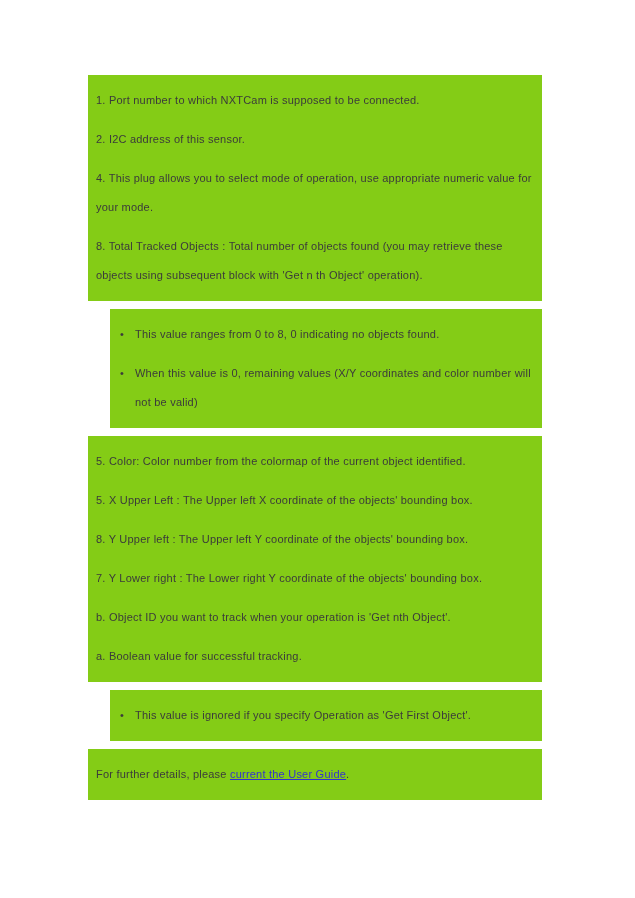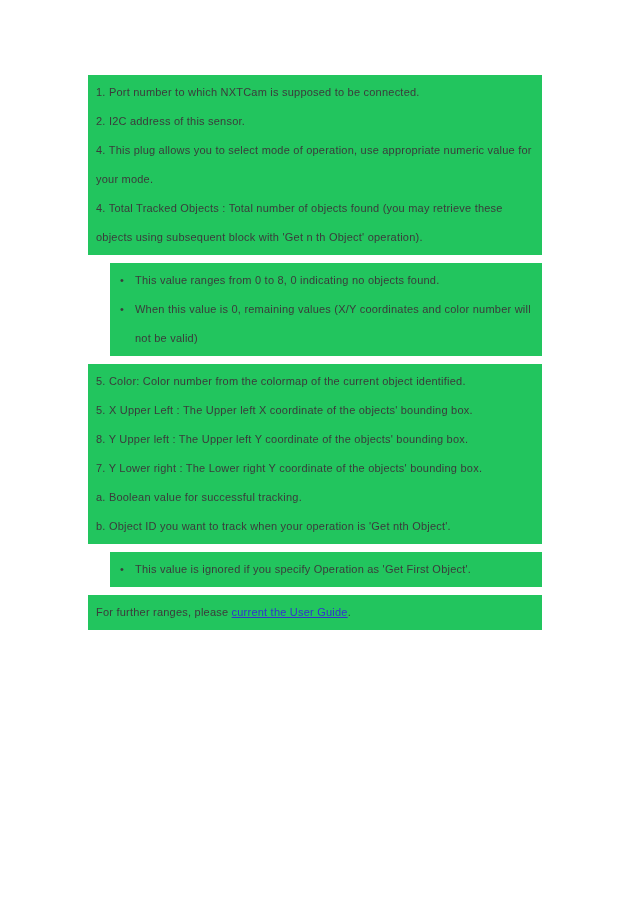--- a/index.html
+++ b/index.html
@@ -16,37 +16,38 @@
     color: #3b3b3b;
     overflow: hidden;
   }
   .content {
     position: absolute;
     top: 75px;
     left: 88px;
     width: 454px;
   }
   .block {
-    background: #22c55e;
-    padding: 3px 8px;
+    background: #84cc16;
+    padding: 11px 8px;
     margin-bottom: 8px;
     box-sizing: border-box;
     font-size: 11px;
     letter-spacing: 0.02em;
     line-height: 29px;
   }
   .block.indented {
     margin-left: 22px;
     width: 432px;
   }
   .block p {
     margin: 0;
   }
   .block p + p,
   .bullet-row + .bullet-row {
+    margin-top: 10px;
   }
   .bullet-row {
     display: flex;
     align-items: flex-start;
   }
   .bullet-marker {
     flex: 0 0 17px;
     text-align: left;
     padding-left: 2px;
     box-sizing: border-box;
@@ -65,48 +66,48 @@
 </head>
 <body>
 
 <div class="page">
   <div class="content">
 
     <div class="block">
       <p>1. Port number to which NXTCam is supposed to be connected.</p>
       <p>2. I2C address of this sensor.</p>
       <p>4. This plug allows you to select mode of operation, use appropriate numeric value for your mode.</p>
-      <p>4. Total Tracked Objects : Total number of objects found (you may retrieve these objects using subsequent block with 'Get n th Object' operation).</p>
+      <p>8. Total Tracked Objects : Total number of objects found (you may retrieve these objects using subsequent block with 'Get n th Object' operation).</p>
     </div>
 
     <div class="block indented">
       <div class="bullet-row">
         <span class="bullet-marker">•</span>
         <span class="bullet-text">This value ranges from 0 to 8, 0 indicating no objects found.</span>
       </div>
       <div class="bullet-row">
         <span class="bullet-marker">•</span>
         <span class="bullet-text">When this value is 0, remaining values (X/Y coordinates and color number will not be valid)</span>
       </div>
     </div>
 
     <div class="block">
       <p>5. Color: Color number from the colormap of the current object identified.</p>
       <p>5. X Upper Left : The Upper left X coordinate of the objects' bounding box.</p>
       <p>8. Y Upper left : The Upper left Y coordinate of the objects' bounding box.</p>
       <p>7. Y Lower right : The Lower right Y coordinate of the objects' bounding box.</p>
+      <p>b. Object ID you want to track when your operation is 'Get nth Object'.</p>
       <p>a. Boolean value for successful tracking.</p>
-      <p>b. Object ID you want to track when your operation is 'Get nth Object'.</p>
     </div>
 
     <div class="block indented">
       <div class="bullet-row">
         <span class="bullet-marker">•</span>
         <span class="bullet-text">This value is ignored if you specify Operation as 'Get First Object'.</span>
       </div>
     </div>
 
     <div class="block">
-      <p><span>For further ranges, please </span><a href="#" class="user-guide-link">current the User Guide</a><span>.</span></p>
+      <p><span>For further details, please </span><a href="#" class="user-guide-link">current the User Guide</a><span>.</span></p>
     </div>
 
   </div>
 </div>
 
 </body></html>

